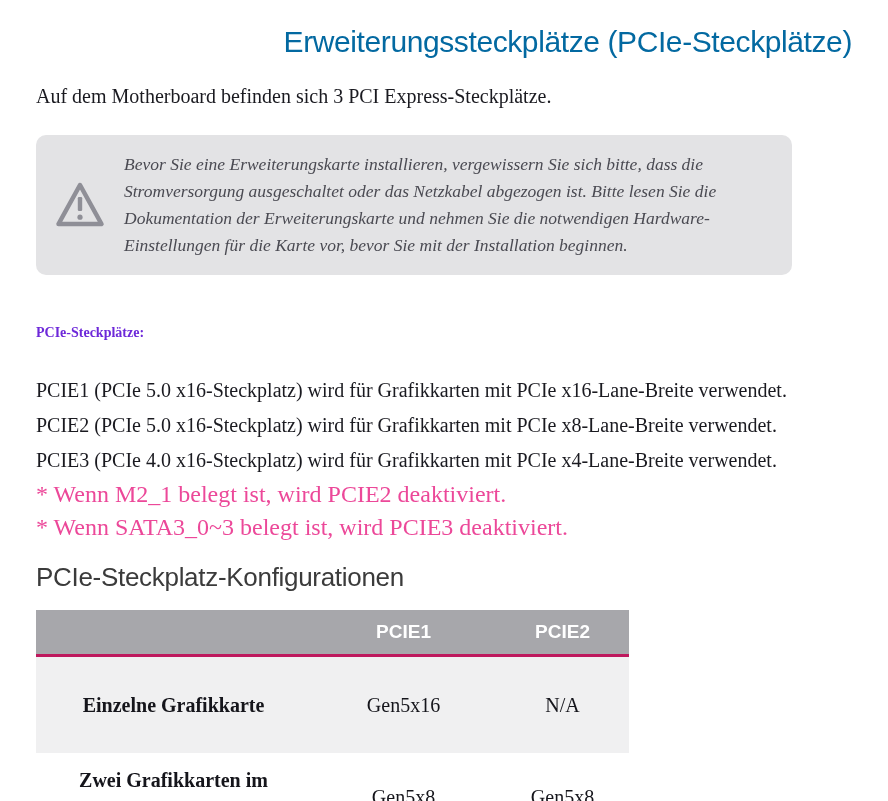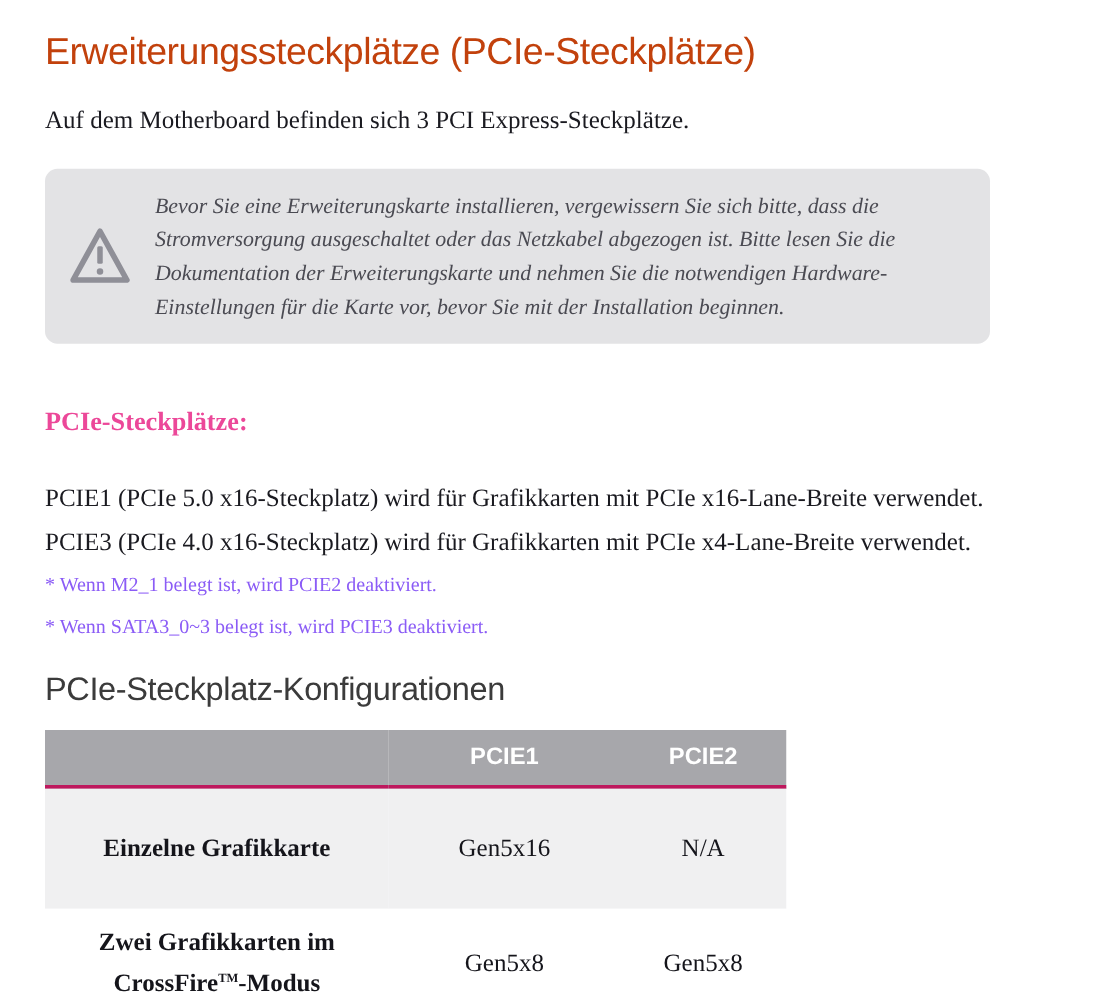--- a/index.html
+++ b/index.html
@@ -15,21 +15,22 @@
   }
   .inner { padding: 0 36px; }
 
   .page-title {
     margin: 0;
     padding-top: 25px;
     font-family: "Liberation Sans", sans-serif;
     font-weight: 400;
     font-size: 30px;
     letter-spacing: -0.4px;
-    color: #c2410c;
+    color: #0369a1;
+    text-align: right;
   }
 
   .intro {
     margin: 26px 0 0 0;
     font-size: 20px;
     color: #1a1a20;
   }
 
   .warnbox {
     margin-top: 27px;
@@ -52,36 +53,36 @@
     margin: 0;
     padding-right: 52px;
     font-style: italic;
     font-size: 17.5px;
     line-height: 27px;
     color: #4a4a52;
   }
 
   .slots-heading {
     margin: 50px 0 0 0;
-    font-size: 21px;
+    font-size: 14px;
     font-weight: 700;
-    color: #ec4899;
+    color: #6d28d9;
   }
   .slot-lines { margin-top: 32px; }
   .slot-line {
     margin: 0;
     font-size: 20px;
     line-height: 35px;
     color: #1a1a20;
   }
   .note {
     margin: 0;
-    font-size: 16px;
+    font-size: 24px;
     line-height: 33px;
-    color: #8b5cf6;
+    color: #ec4899;
   }
 
   .config-heading {
     margin: 18px 0 0 0;
     font-family: "Liberation Sans", sans-serif;
     font-weight: 400;
     font-size: 26px;
     letter-spacing: -0.3px;
     color: #3b3b3b;
   }
@@ -140,20 +141,21 @@
           <circle cx="25" cy="36.2" r="2.6" fill="#8f8f97"></circle>
         </svg>
       </div>
       <p class="warntext">Bevor Sie eine Erweiterungskarte installieren, vergewissern Sie sich bitte, dass die Stromversorgung ausgeschaltet oder das Netzkabel abgezogen ist. Bitte lesen Sie die Dokumentation der Erweiterungskarte und nehmen Sie die notwendigen Hardware-Einstellungen für die Karte vor, bevor Sie mit der Installation beginnen.</p>
     </div>
 
     <h3 class="slots-heading">PCIe-Steckplätze:</h3>
 
     <div class="slot-lines">
       <p class="slot-line">PCIE1 (PCIe 5.0 x16-Steckplatz) wird für Grafikkarten mit PCIe x16-Lane-Breite verwendet.</p>
+      <p class="slot-line">PCIE2 (PCIe 5.0 x16-Steckplatz) wird für Grafikkarten mit PCIe x8-Lane-Breite verwendet.</p>
       <p class="slot-line">PCIE3 (PCIe 4.0 x16-Steckplatz) wird für Grafikkarten mit PCIe x4-Lane-Breite verwendet.</p>
       <p class="note">* Wenn M2_1 belegt ist, wird PCIE2 deaktiviert.</p>
       <p class="note">* Wenn SATA3_0~3 belegt ist, wird PCIE3 deaktiviert.</p>
     </div>
 
     <h2 class="config-heading">PCIe-Steckplatz-Konfigurationen</h2>
 
     <table class="pcie-table">
       <thead>
         <tr>

